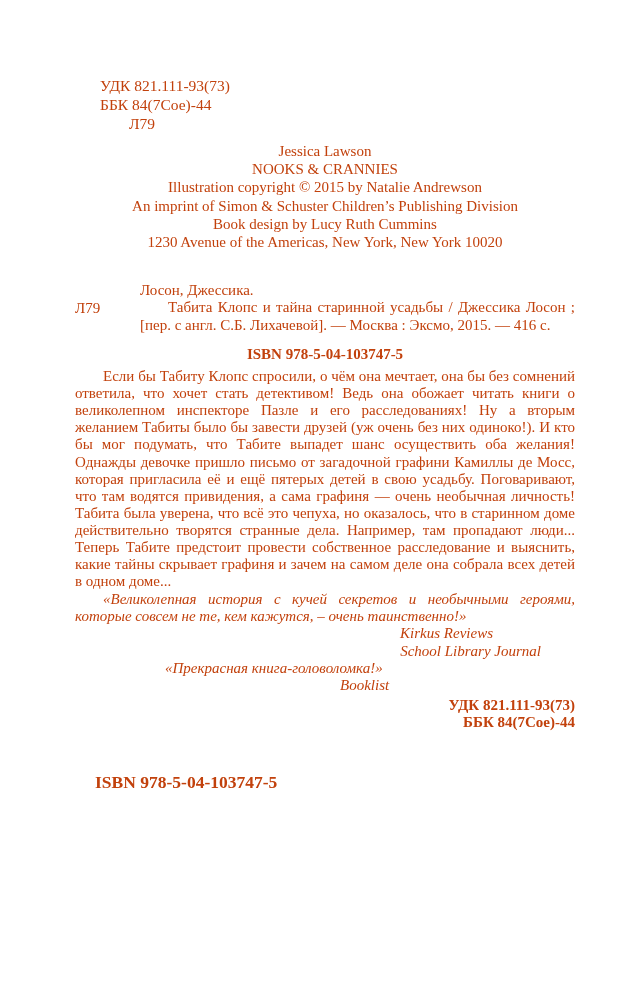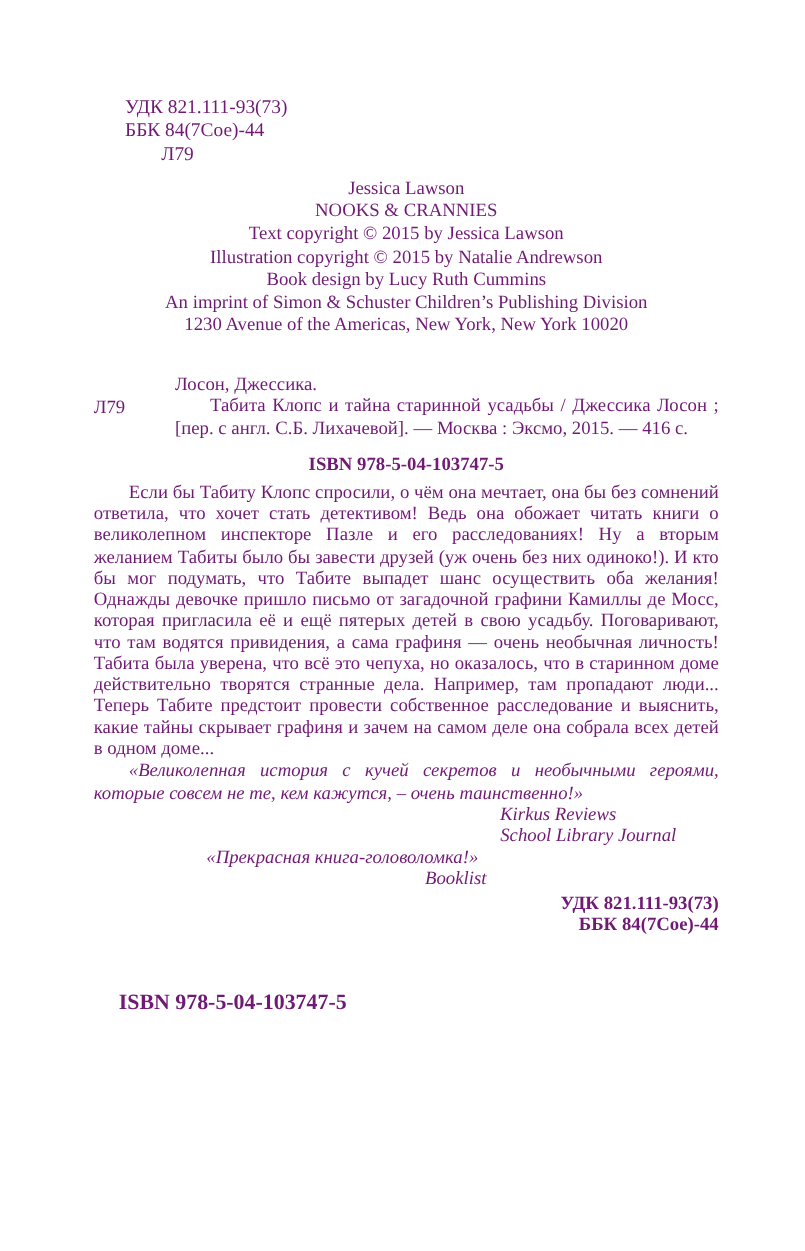--- a/index.html
+++ b/index.html
@@ -1,20 +1,20 @@
 <!DOCTYPE html>
 <html lang="ru"><head>
 <meta charset="utf-8">
 <style>
   * { box-sizing: border-box; }
   html, body { margin: 0; padding: 0; background: #ffffff; }
   .page {
     width: 644px; height: 1001px; margin: 0 auto; background: #ffffff;
     font-family: "Liberation Serif", "DejaVu Serif", serif;
-    color: #701a75; font-size: 15px; overflow: hidden; position: relative;
+    color: #c2410c; font-size: 15px; overflow: hidden; position: relative;
     padding: 76px 69px 0 75px;
   }
 
   
   .top-codes { margin-left: 25px; line-height: 19px; font-size: 15.5px; }
   .top-codes .author-code { margin-left: 29px; }
 
   
   .imprint { text-align: center; margin-top: 9px; line-height: 18.2px; }
 
@@ -71,24 +71,23 @@
 
   <div class="top-codes">
     <div>УДК 821.111-93(73)</div>
     <div>ББК 84(7Сое)-44</div>
     <div class="author-code">Л79</div>
   </div>
 
   <div class="imprint" lang="en">
     <div>Jessica Lawson</div>
     <div>NOOKS &amp; CRANNIES</div>
-    <div>Text copyright © 2015 by Jessica Lawson</div>
     <div>Illustration copyright © 2015 by Natalie Andrewson</div>
+    <div>An imprint of Simon &amp; Schuster Children’s Publishing Division</div>
     <div>Book design by Lucy Ruth Cummins</div>
-    <div>An imprint of Simon &amp; Schuster Children’s Publishing Division</div>
     <div>1230 Avenue of the Americas, New York, New York 10020</div>
   </div>
 
   <div class="catalog">
     <div class="catalog-name">Лосон, Джессика.</div>
     <div class="catalog-row">
       <span class="catalog-code">Л79</span>
       <p class="catalog-text">Табита Клопс и тайна старинной усадьбы / Джессика Лосон ; [пер. с англ. С.Б. Лихачевой]. — Москва : Эксмо, 2015. — 416 с.</p>
     </div>
   </div>

